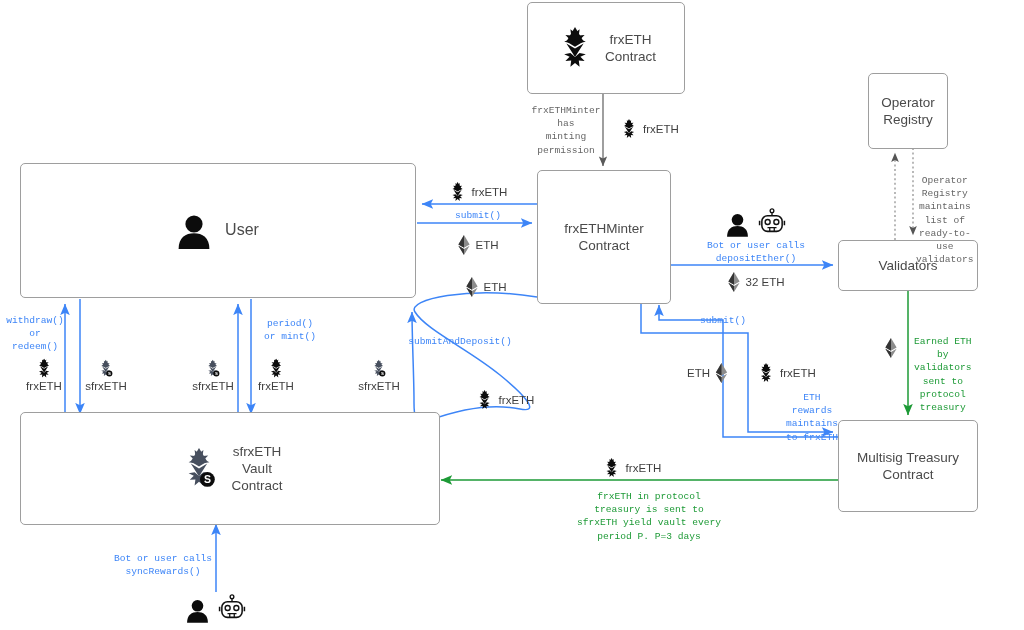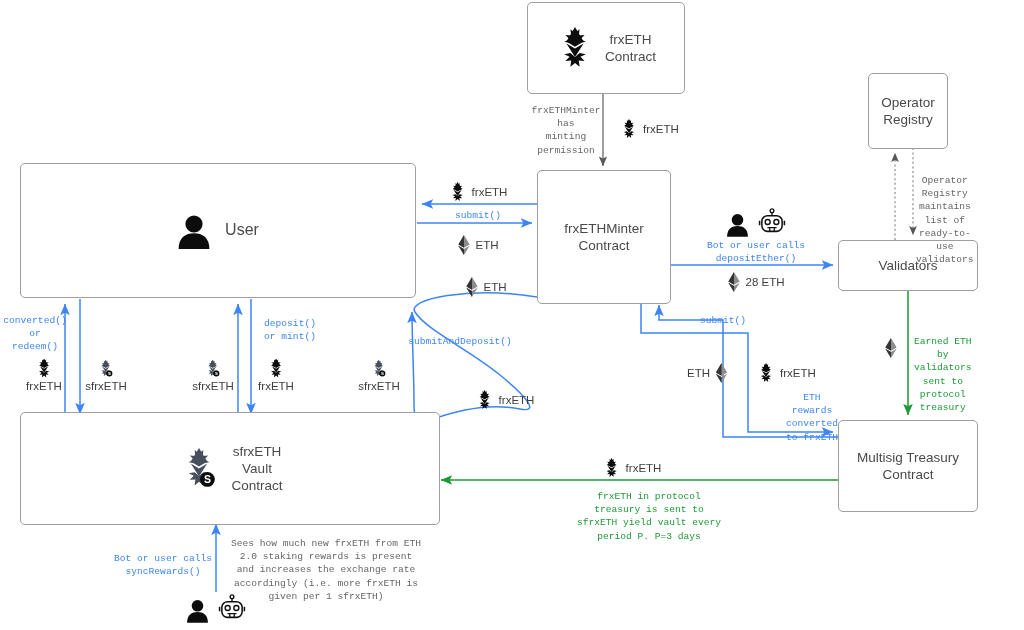--- a/index.html
+++ b/index.html
@@ -234,26 +234,26 @@
           <path d="M19 0 L27.6 14.6 L19 19.8 L10.4 14.6 Z"></path>
           <path d="M10.4 16.4 L19 21.6 L27.6 16.4 L19 30 Z"></path>
           <path d="M19 6 L23.6 2.2 L22.8 8.4 L28.6 8 L24.4 12.2 L29.8 14.8 L23.6 16 L19 12 L14.4 16 L8.2 14.8 L13.6 12.2 L9.4 8 L15.2 8.4 L14.4 2.2 Z"></path>
           <path d="M19 36 L23.6 39.8 L22.8 33.6 L28.6 34 L24.4 29.8 L29.8 27.2 L23.6 26 L19 30 L14.4 26 L8.2 27.2 L13.6 29.8 L9.4 34 L15.2 33.6 L14.4 39.8 Z"></path>
         </g>
       </svg>
     </span>
     <span>frxETH</span>
   </div>
 
-  <div class="lab blue center" style="left:35px;top:314px;">converted()
+  <div class="lab blue center" style="left:35px;top:314px;">withdraw()
 or
 redeem()</div>
 
 
-  <div class="lab blue center" style="left:290px;top:317px;">deposit()
+  <div class="lab blue center" style="left:290px;top:317px;">period()
 or mint()</div>
 
   <div class="tok cv" style="left:44px;top:375px;flex-direction:column;gap:1px;">
     <span>
       <svg class="gi" width="18" height="20" viewBox="0 0 38 42">
         <g fill="#0c0c0c">
           <path d="M19 0 L27.6 14.6 L19 19.8 L10.4 14.6 Z"></path>
           <path d="M10.4 16.4 L19 21.6 L27.6 16.4 L19 30 Z"></path>
           <path d="M19 6 L23.6 2.2 L22.8 8.4 L28.6 8 L24.4 12.2 L29.8 14.8 L23.6 16 L19 12 L14.4 16 L8.2 14.8 L13.6 12.2 L9.4 8 L15.2 8.4 L14.4 2.2 Z"></path>
           <path d="M19 36 L23.6 39.8 L22.8 33.6 L28.6 34 L24.4 29.8 L29.8 27.2 L23.6 26 L19 30 L14.4 26 L8.2 27.2 L13.6 29.8 L9.4 34 L15.2 33.6 L14.4 39.8 Z"></path>
@@ -350,21 +350,21 @@
 
   <div class="tok ct" style="left:756px;top:272px;">
     <span>
       <svg class="gi" width="13" height="20" viewBox="0 0 26 42">
         <path d="M13 0 L24.8 20 L13 27 L1.2 20 Z" fill="#8c8c8c"></path>
         <path d="M13 0 L13 27 L1.2 20 Z" fill="#343434"></path>
         <path d="M1.2 22.4 L13 29.4 L24.8 22.4 L13 42 Z" fill="#8c8c8c"></path>
         <path d="M1.2 22.4 L13 29.4 L13 42 Z" fill="#343434"></path>
       </svg>
     </span>
-    <span>28 ETH</span>
+    <span>32 ETH</span>
   </div>
 
   <div class="lab" style="left:916px;top:174px;text-align:center;">Operator Registry
 maintains list of
 ready-to-use
 validators</div>
 
   <div class="lab blue center" style="left:723px;top:314px;">submit()</div>
 
   <div class="tok rev" style="left:687px;top:363px;">
@@ -386,21 +386,21 @@
           <path d="M19 0 L27.6 14.6 L19 19.8 L10.4 14.6 Z"></path>
           <path d="M10.4 16.4 L19 21.6 L27.6 16.4 L19 30 Z"></path>
           <path d="M19 6 L23.6 2.2 L22.8 8.4 L28.6 8 L24.4 12.2 L29.8 14.8 L23.6 16 L19 12 L14.4 16 L8.2 14.8 L13.6 12.2 L9.4 8 L15.2 8.4 L14.4 2.2 Z"></path>
           <path d="M19 36 L23.6 39.8 L22.8 33.6 L28.6 34 L24.4 29.8 L29.8 27.2 L23.6 26 L19 30 L14.4 26 L8.2 27.2 L13.6 29.8 L9.4 34 L15.2 33.6 L14.4 39.8 Z"></path>
         </g>
       </svg>
     </span>
     <span>frxETH</span>
   </div>
 
-  <div class="lab blue center" style="left:812px;top:391px;">ETH rewards converted
+  <div class="lab blue center" style="left:812px;top:391px;">ETH rewards maintains
 to frxETH</div>
 
   <div class="tok cv" style="left:891px;top:348px;">
     <span>
       <svg class="gi" width="13" height="20" viewBox="0 0 26 42">
         <path d="M13 0 L24.8 20 L13 27 L1.2 20 Z" fill="#8c8c8c"></path>
         <path d="M13 0 L13 27 L1.2 20 Z" fill="#343434"></path>
         <path d="M1.2 22.4 L13 29.4 L24.8 22.4 L13 42 Z" fill="#8c8c8c"></path>
         <path d="M1.2 22.4 L13 29.4 L13 42 Z" fill="#343434"></path>
       </svg>
@@ -446,19 +446,14 @@
         <circle cx="22.4" cy="17.4" r="3.1" fill="none" stroke="#111" stroke-width="1.7"></circle>
         <path d="M11.4 24.4 L22.6 24.4 M14.2 24.4 L14.2 28.4 M19.8 24.4 L19.8 28.4" stroke="#111" stroke-width="1.6"></path>
         <path d="M1.6 15.8 L1.6 21.4 M32.4 15.8 L32.4 21.4" stroke="#111" stroke-width="1.9"></path>
       </svg>
     </span>
   </div>
 
   <div class="lab blue center" style="left:163px;top:552px;">Bot or user calls
 syncRewards()</div>
 
-  <div class="lab center" style="left:326px;top:537px;">Sees how much new frxETH from ETH
-2.0 staking rewards is present
-and increases the exchange rate
-accordingly (i.e. more frxETH is
-given per 1 sfrxETH)</div>
 
 </div>
 
 </body></html>

